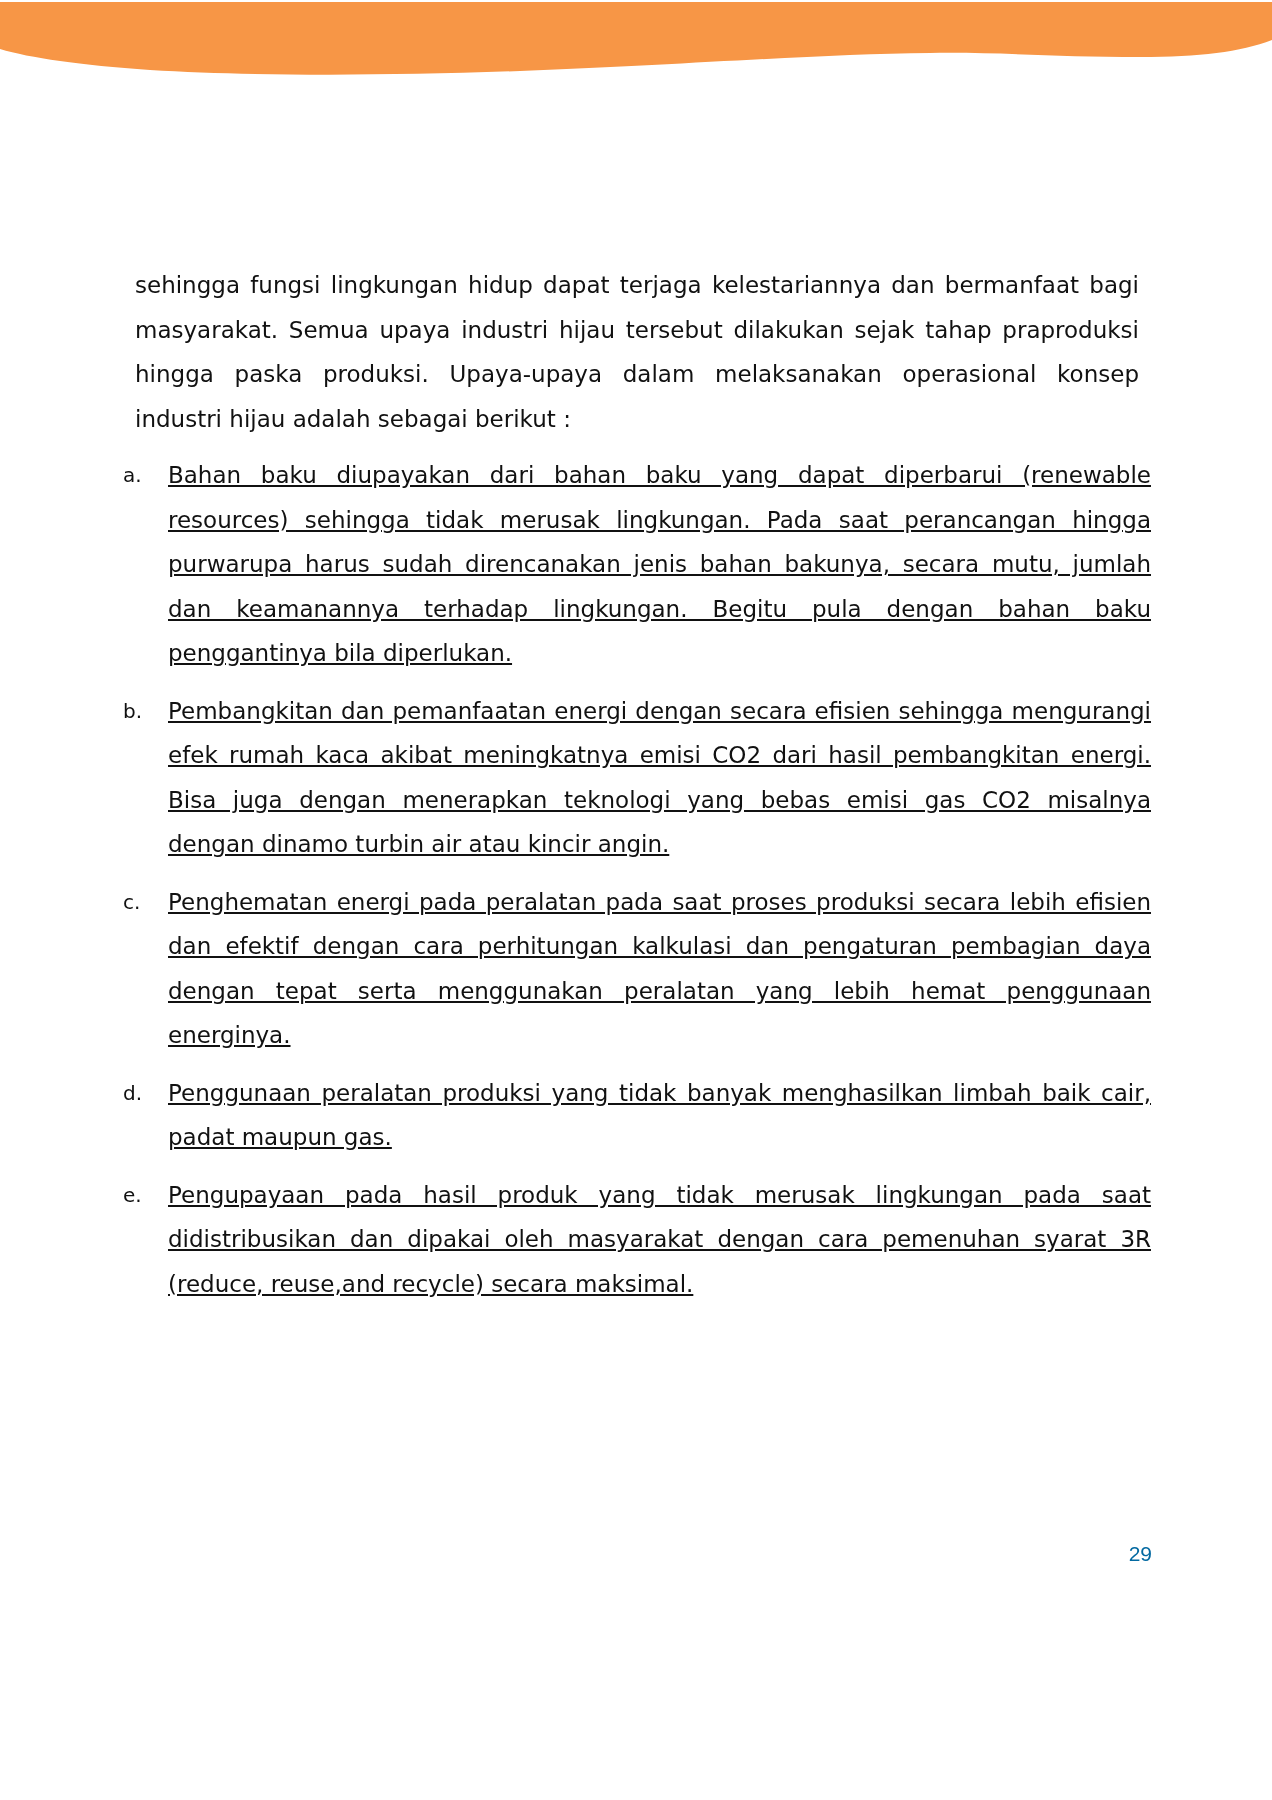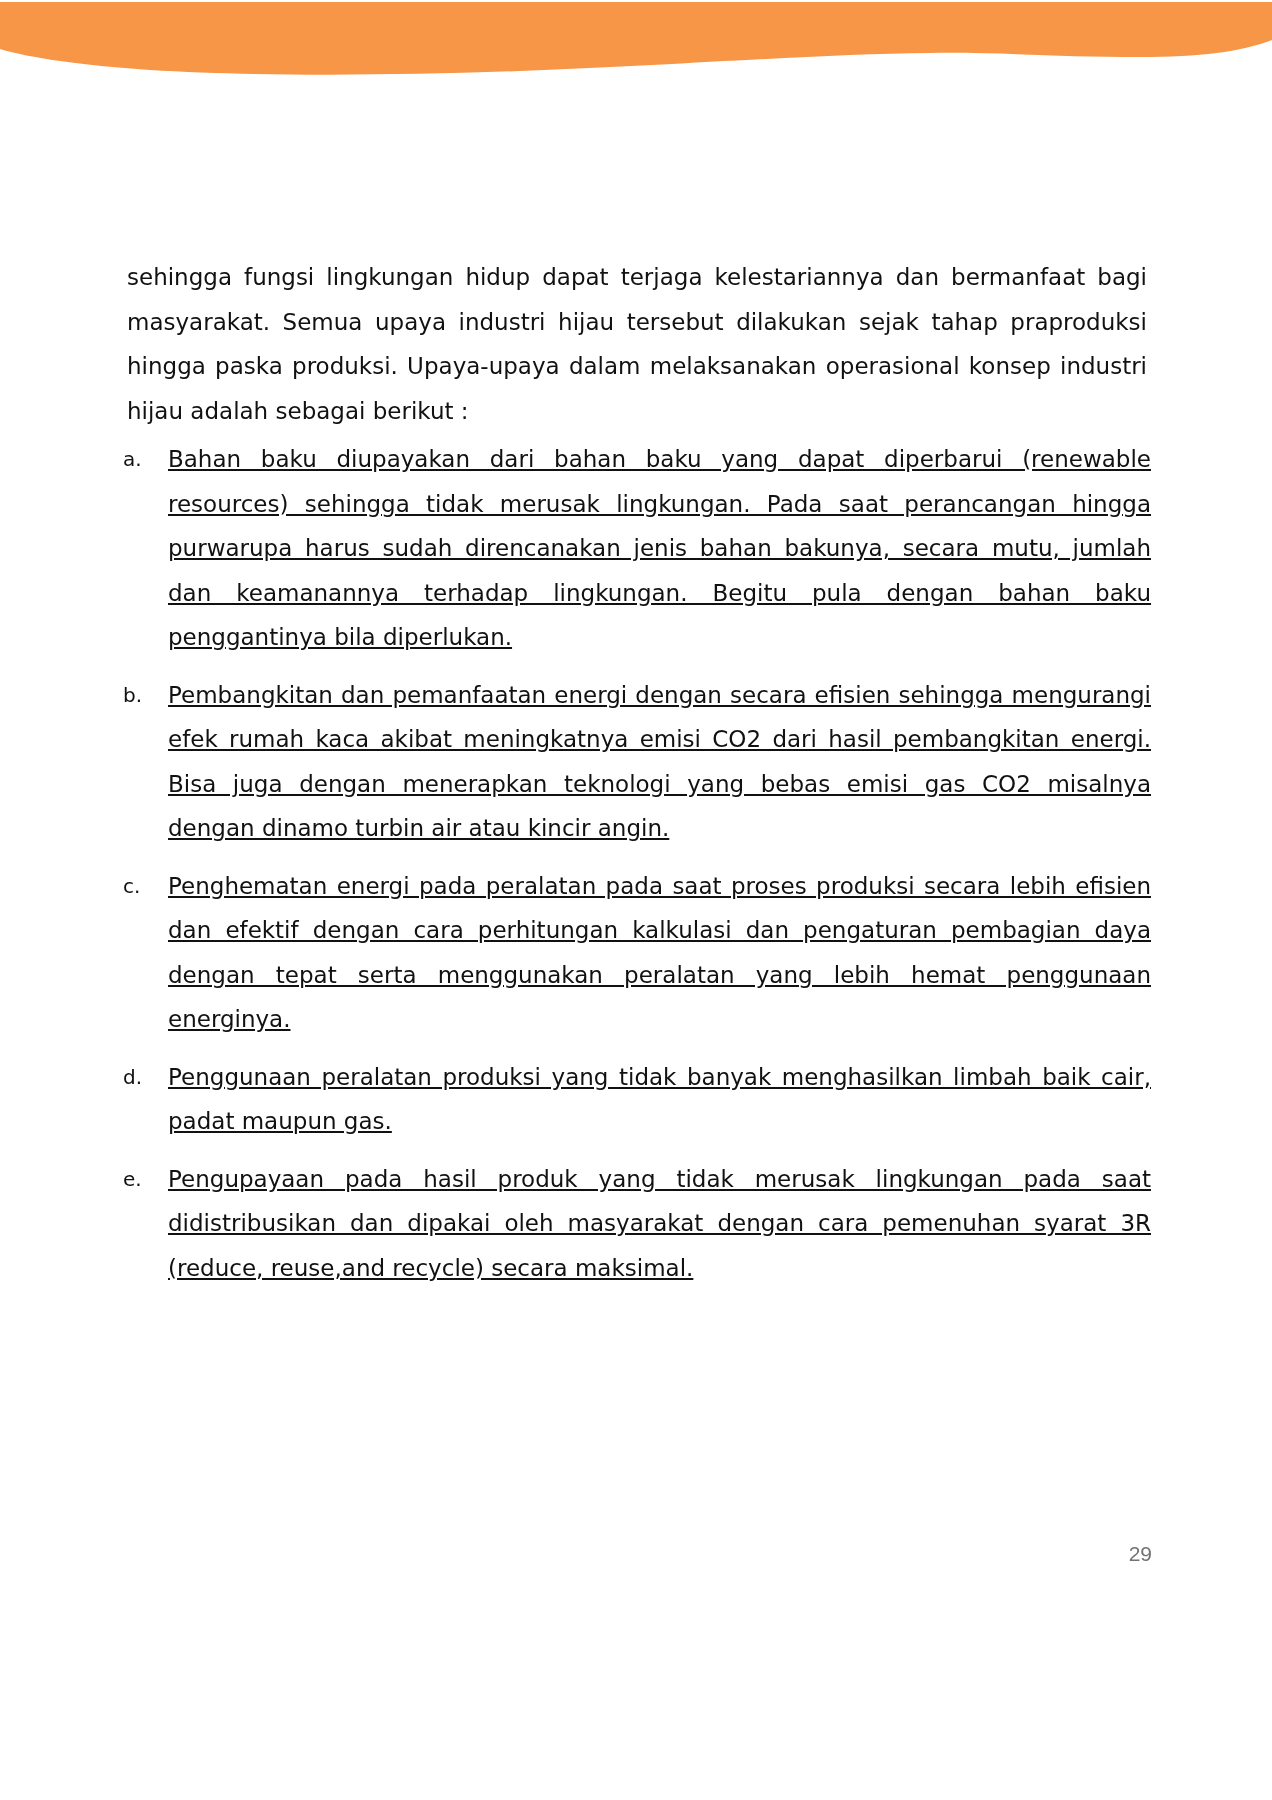--- a/index.html
+++ b/index.html
@@ -3,28 +3,28 @@
 <meta charset="utf-8">
 <style>
   html, body { margin: 0; padding: 0; background: #ffffff; }
   body { width: 1272px; height: 1800px; position: relative; overflow: hidden; }
   .wave { position: absolute; left: 0; top: 0; width: 1272px; height: 80px; }
   .content {
     position: absolute; left: 123px; top: 251px; width: 1028px;
     font-family: "DejaVu Sans", sans-serif; font-size: 23px; line-height: 44.5px;
     color: #111111; text-align: justify;
   }
-  .para { margin: 4px; }
+  .para { margin: 12px; }
   .list { list-style: none; margin: 0; padding: 0; }
   .item { position: relative; padding-left: 45px; margin-bottom: 13px; }
   .marker { position: absolute; left: 0; top: 0; font-size: 20px; }
   .item-text { display: block; text-align: justify; text-decoration: underline; }
   .page-number {
     position: absolute; left: 1110px; top: 1542px; width: 42px; text-align: right;
-    font-family: "Liberation Sans", sans-serif; font-size: 21px; color: #737373;
+    font-family: "Liberation Sans", sans-serif; font-size: 21px; color: #0369a1;
   }
 </style>
 </head>
 <body>
 
 <svg class="wave" viewBox="0 0 1272 80" preserveAspectRatio="none">
   <path d="M0,2 L1272,2 L1272,40 C1240,52 1200,57 1140,57 C1060,57 1000,52 930,53 C820,54 700,64 520,71 C380,76 250,76 150,70 C80,65 30,58 0,49 Z" fill="#F79646"></path>
 </svg>
 
 <div class="content">

